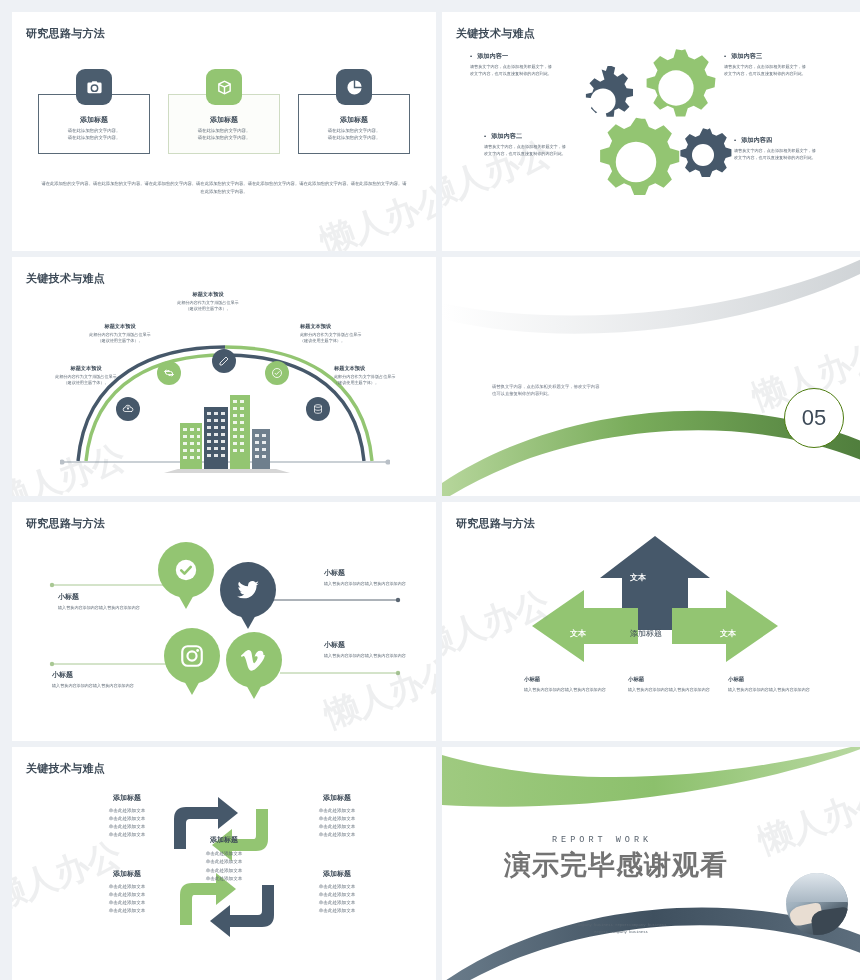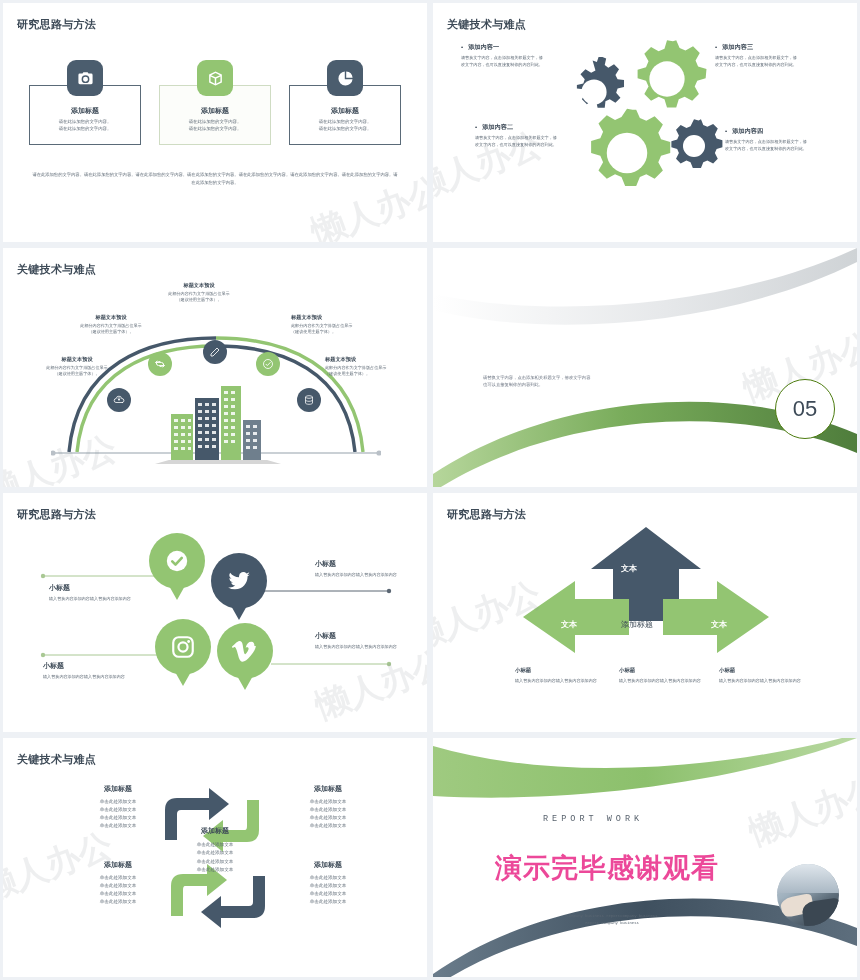--- a/index.html
+++ b/index.html
@@ -12,21 +12,21 @@
     width:860px; height:980px;
     display:grid;
     grid-template-columns: 430px 430px;
     grid-template-rows: 245px 245px 245px 245px;
   }
   .slide {
     position:relative;
     background:#ffffff;
     overflow:hidden;
     width:424px; height:239px;
-    margin:3px;
+    margin:12px;
   }
   .slide-title {
     position:absolute; left:14px; top:14px;
     font-size:11px; font-weight:bold; color:#3d4a57;
     letter-spacing:.3px;
   }
   .wm {
     position:absolute; color:rgba(120,130,140,.13);
     font-size:34px; font-weight:bold; pointer-events:none;
     transform:rotate(-20deg); white-space:nowrap;
@@ -99,24 +99,24 @@
 
   
   .s7-col { position:absolute; width:94px; }
   .s7-col .h { font-size:7px; font-weight:bold; color:#3d4a57; margin-bottom:4px; }
   .s7-col .b { font-size:4.6px; color:#5a6672; line-height:1.75; }
   .s7-center { position:absolute; left:170px; top:88px; width:84px; text-align:center; }
   .s7-center .h { font-size:7px; font-weight:bold; color:#3d4a57; margin-bottom:5px; }
   .s7-center .b { font-size:4.6px; color:#5a6672; line-height:1.8; }
 
   
-  .s8-eyebrow { position:absolute; left:110px; top:76px; font-size:8.5px;
+  .s8-eyebrow { position:absolute; left:110px; top:88px; font-size:8.5px;
                 letter-spacing:4px; color:#59636e; font-family:"Liberation Mono", monospace; }
-  .s8-title { position:absolute; left:62px; top:112px; font-size:27px;
-              font-weight:bold; color:#ec4899; letter-spacing:1px; }
+  .s8-title { position:absolute; left:62px; top:100px; font-size:27px;
+              font-weight:bold; color:#737373; letter-spacing:1px; }
   .s8-foot { position:absolute; left:84px; top:175px; width:190px; text-align:center;
              font-size:3.9px; color:#5a6672; line-height:1.7;
              font-family:"Liberation Mono", monospace; }
   .s8-photo { position:absolute; right:18px; top:126px; width:62px; height:62px;
               border-radius:50%; overflow:hidden; z-index:5;
               background:linear-gradient(150deg,#c9d2da 0%,#9fb0bd 38%,#5f6f7c 64%,#2e3a45 100%); }
   .s8-photo .g1 { position:absolute; left:0; top:0; width:100%; height:46%;
               background:linear-gradient(180deg,#dfe6ec,#aab8c4); }
   .s8-photo .g2 { position:absolute; left:6%; top:52%; width:52%; height:30%;
               background:#e8ddd2; border-radius:40% 20% 10% 30%; transform:rotate(-12deg); }

